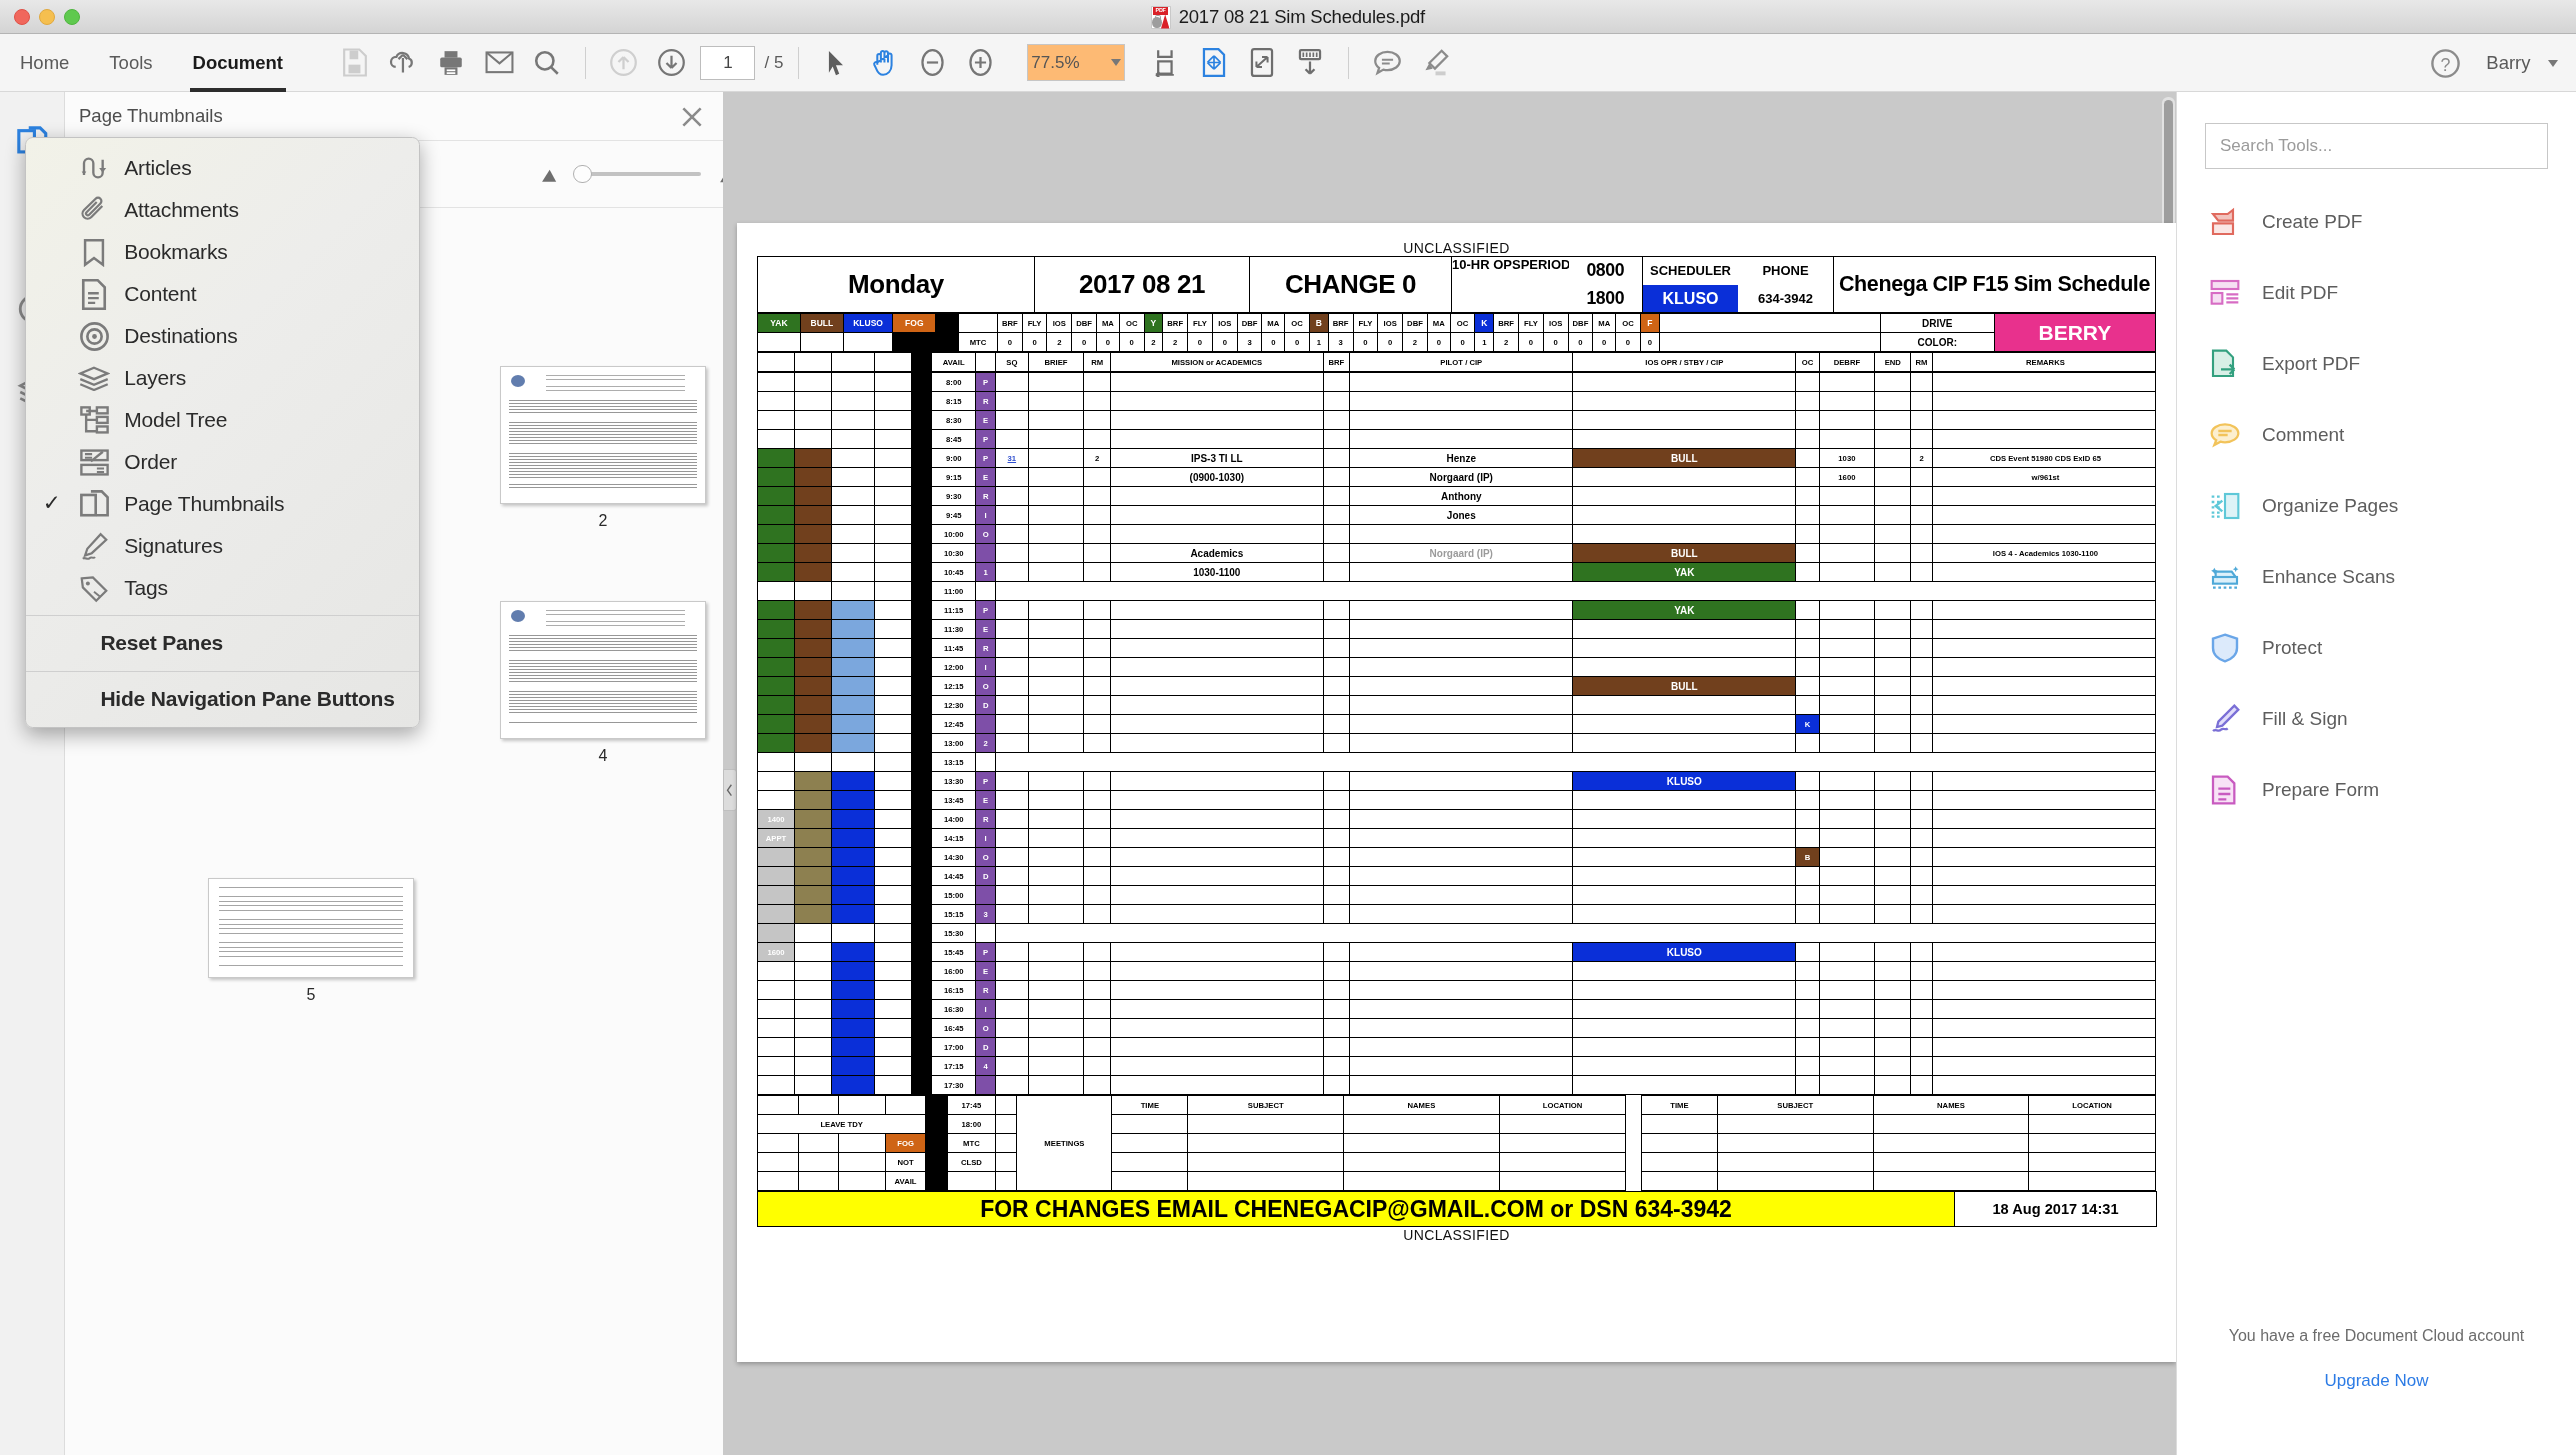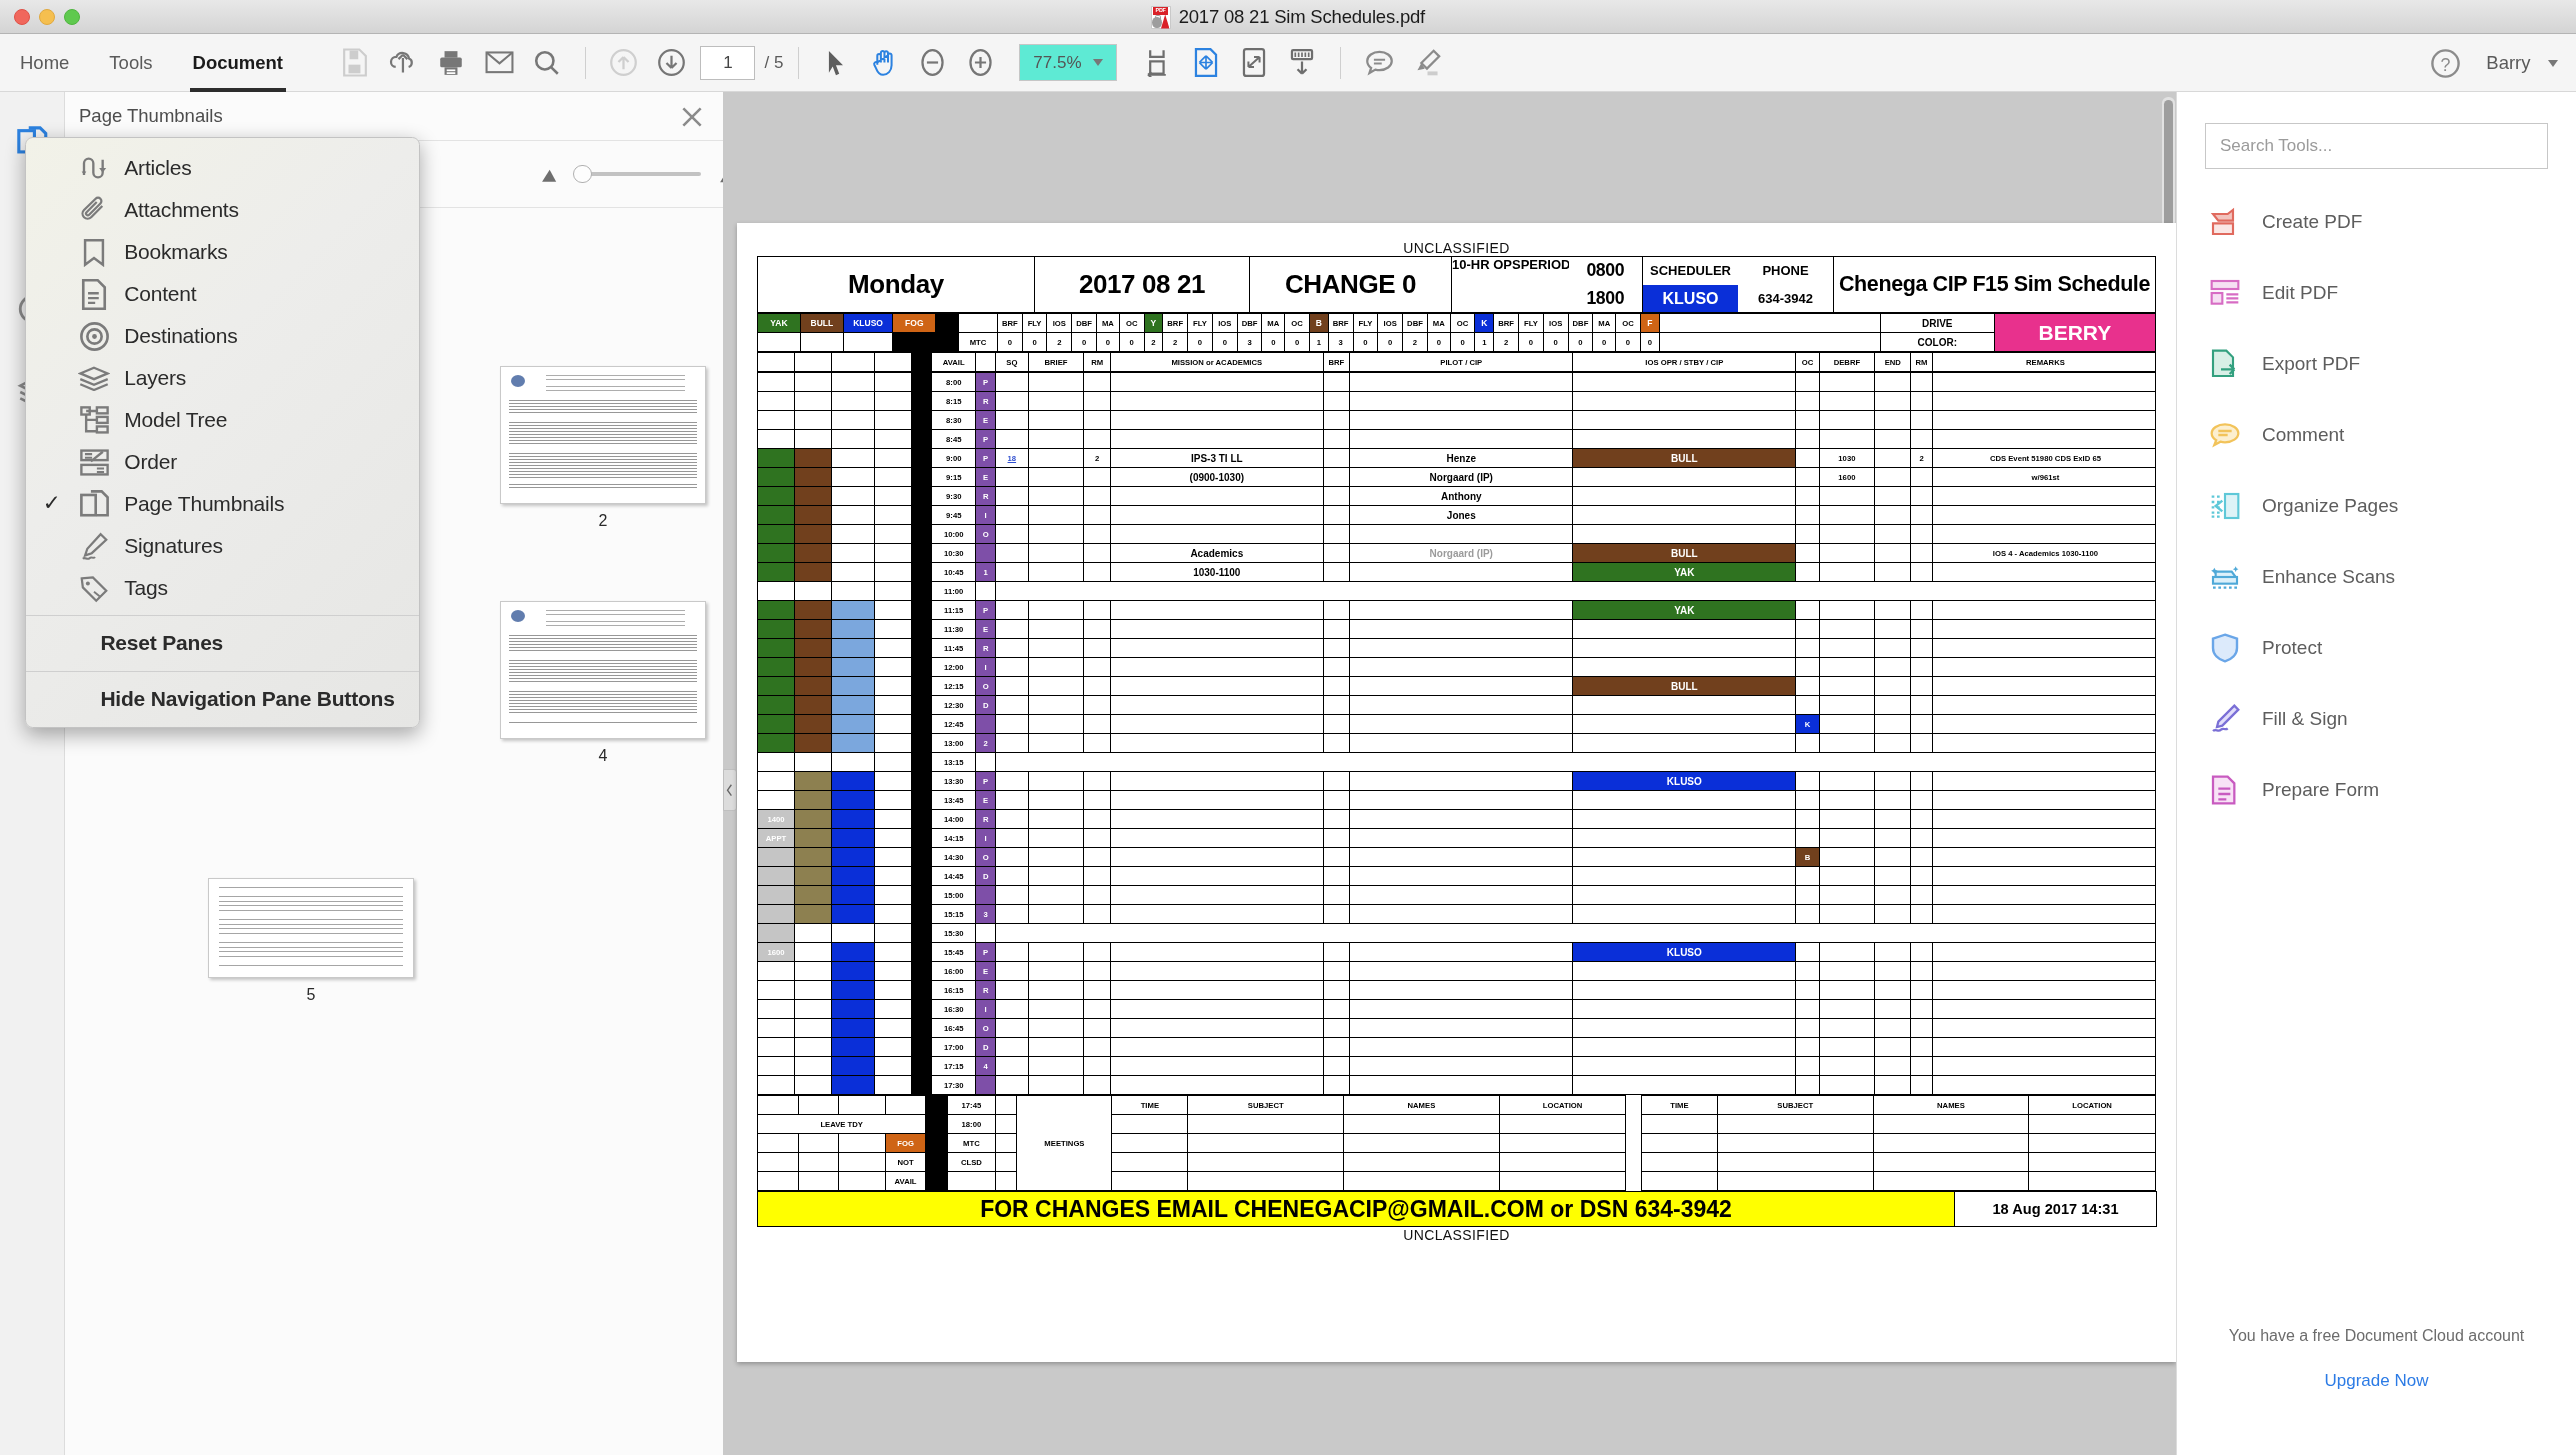--- a/index.html
+++ b/index.html
@@ -58,23 +58,23 @@
     cursor:default;
   }
   .sep{ width:0.8px;height:32px;background:#cfcfcf; margin:0 14px; }
   .pagebox{
     width:55px;height:34px;background:#fff;border:0.8px solid #bdbdbd;
     display:flex;align-items:center;justify-content:center;font-size:17px;color:#444;
     margin-left:4.6px;
   }
   .pagetot{ font-size:17px;color:#5a5a5a; margin-left:9.2px; }
   .zoombox{
-    width:98px;height:37px;background:#5eead4;border:0.8px solid #c6c6c6;
+    width:98px;height:37px;background:#fdba74;border:0.8px solid #c6c6c6;
     display:flex;align-items:center;justify-content:space-between;
-    padding:0 13px; font-size:17px;color:#555; margin-left:15px;
+    padding:0 3px; font-size:17px;color:#555; margin-left:23px;
   }
   .caret{ width:0;height:0;border-left:5.4px solid transparent;border-right:5.4px solid transparent;border-top:7px solid #777;}
   #tb-right{ position:absolute; right:18.5px; top:0; height:58px; display:flex;align-items:center;gap:17px;}
   #user-name{ font-size:18.5px;color:#5a5a5a; }
 
   
   #leftrail{
     position:absolute; left:0; top:92px; width:65px; bottom:0;
     background:#f1f1f1; border-right:0.8px solid #dcdcdc;
   }
@@ -739,21 +739,21 @@
               <td class="tiny leftal"></td>
             </tr>
             <tr>
               <td class="green tiny"></td>
               <td class="brown"></td>
               <td class=""></td>
               <td class=""></td>
               <td class="blk"></td>
               <td class="tiny">9:00</td>
               <td class="purple tiny">P</td>
-              <td class="tiny"><span style="color:#2f4fd0;text-decoration:underline">18</span></td>
+              <td class="tiny"><span style="color:#2f4fd0;text-decoration:underline">31</span></td>
               <td class="tiny"></td>
               <td class="tiny">2</td>
               <td class="smtxt">IPS-3 TI LL</td>
               <td class="tiny"></td>
               <td class="smtxt">Henze</td>
               <td class="brown smtxt">BULL</td>
               <td class=" tiny"></td>
               <td class="tiny">1030</td>
               <td class="tiny"></td>
               <td class="tiny">2</td>

